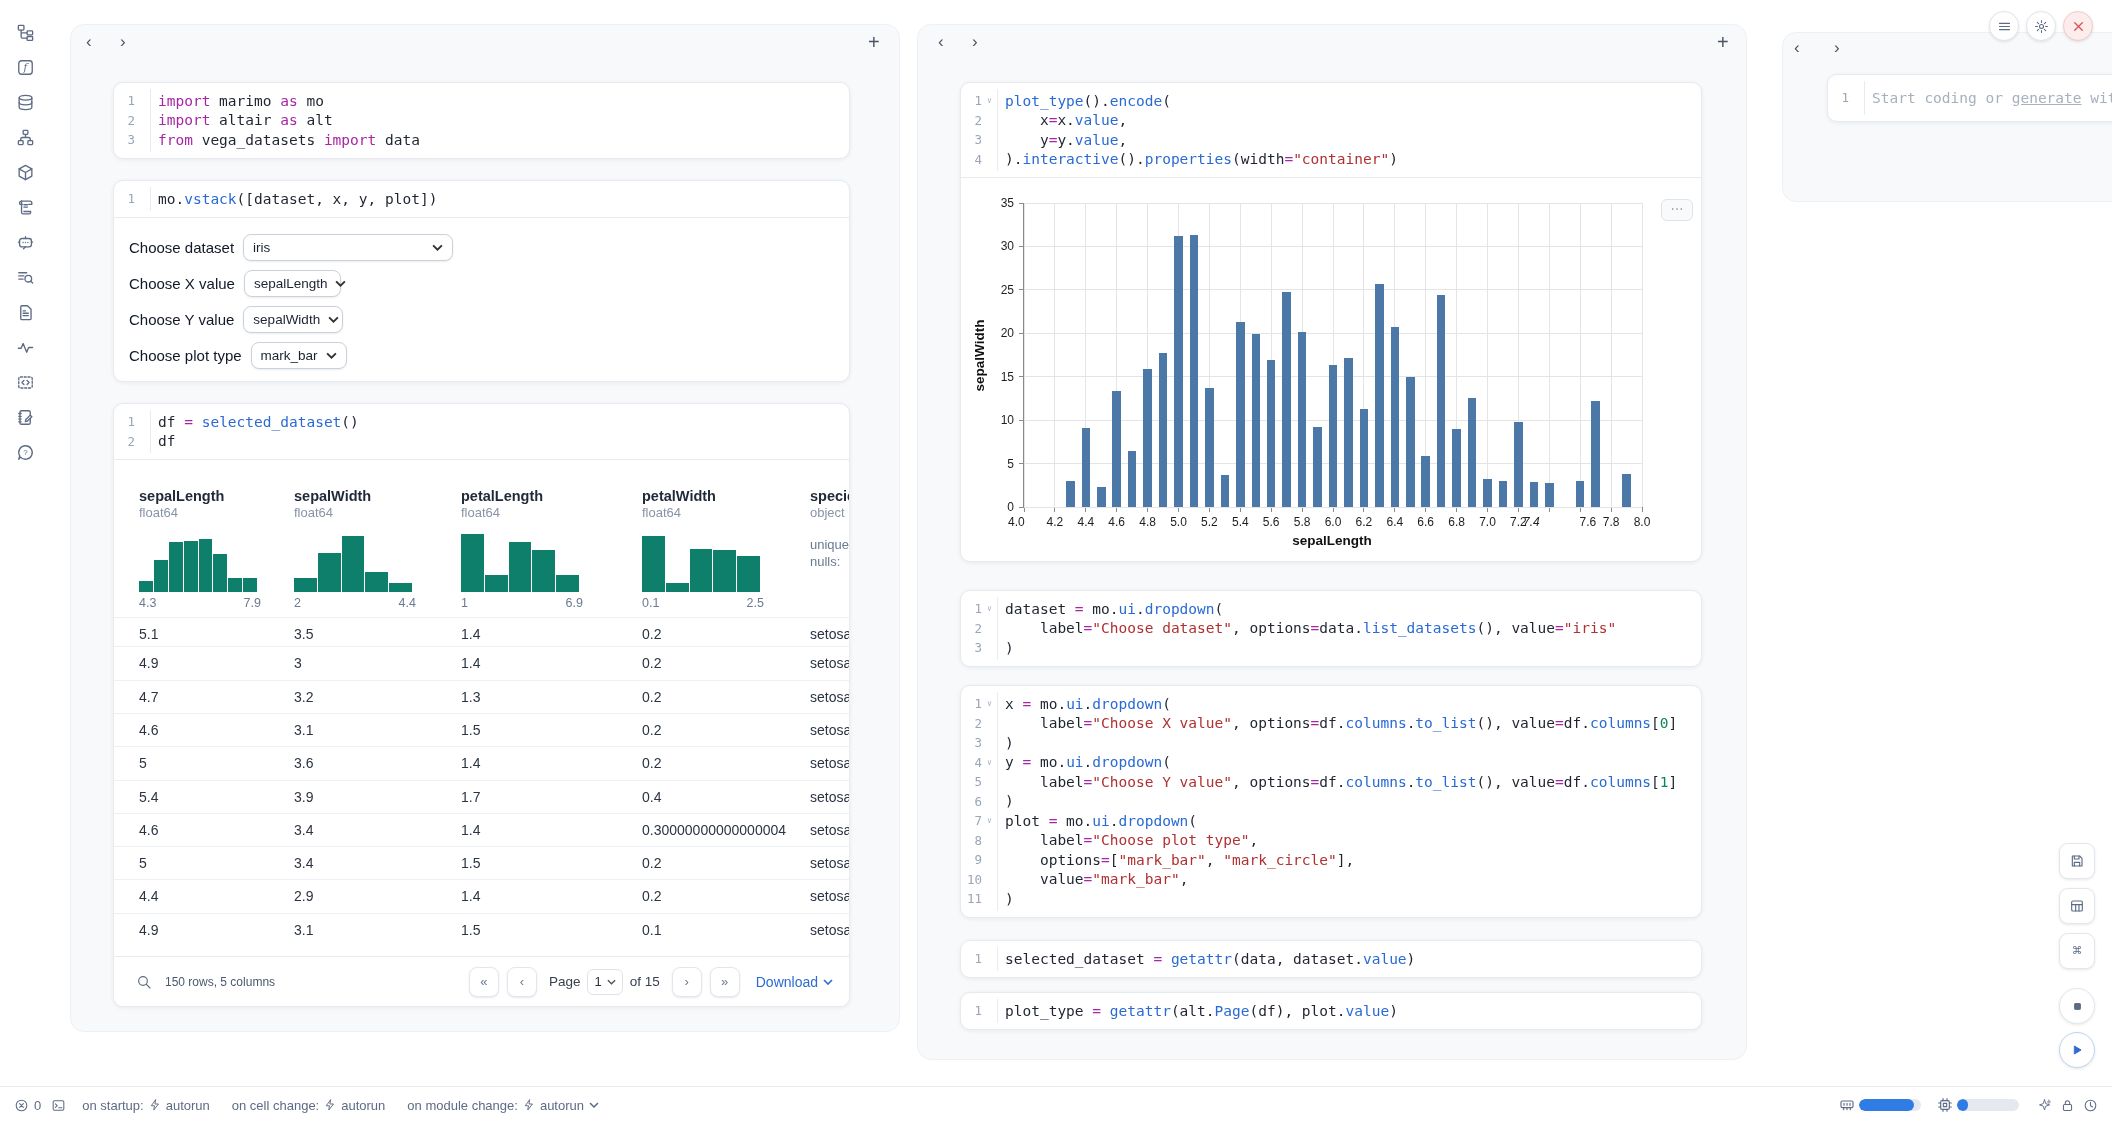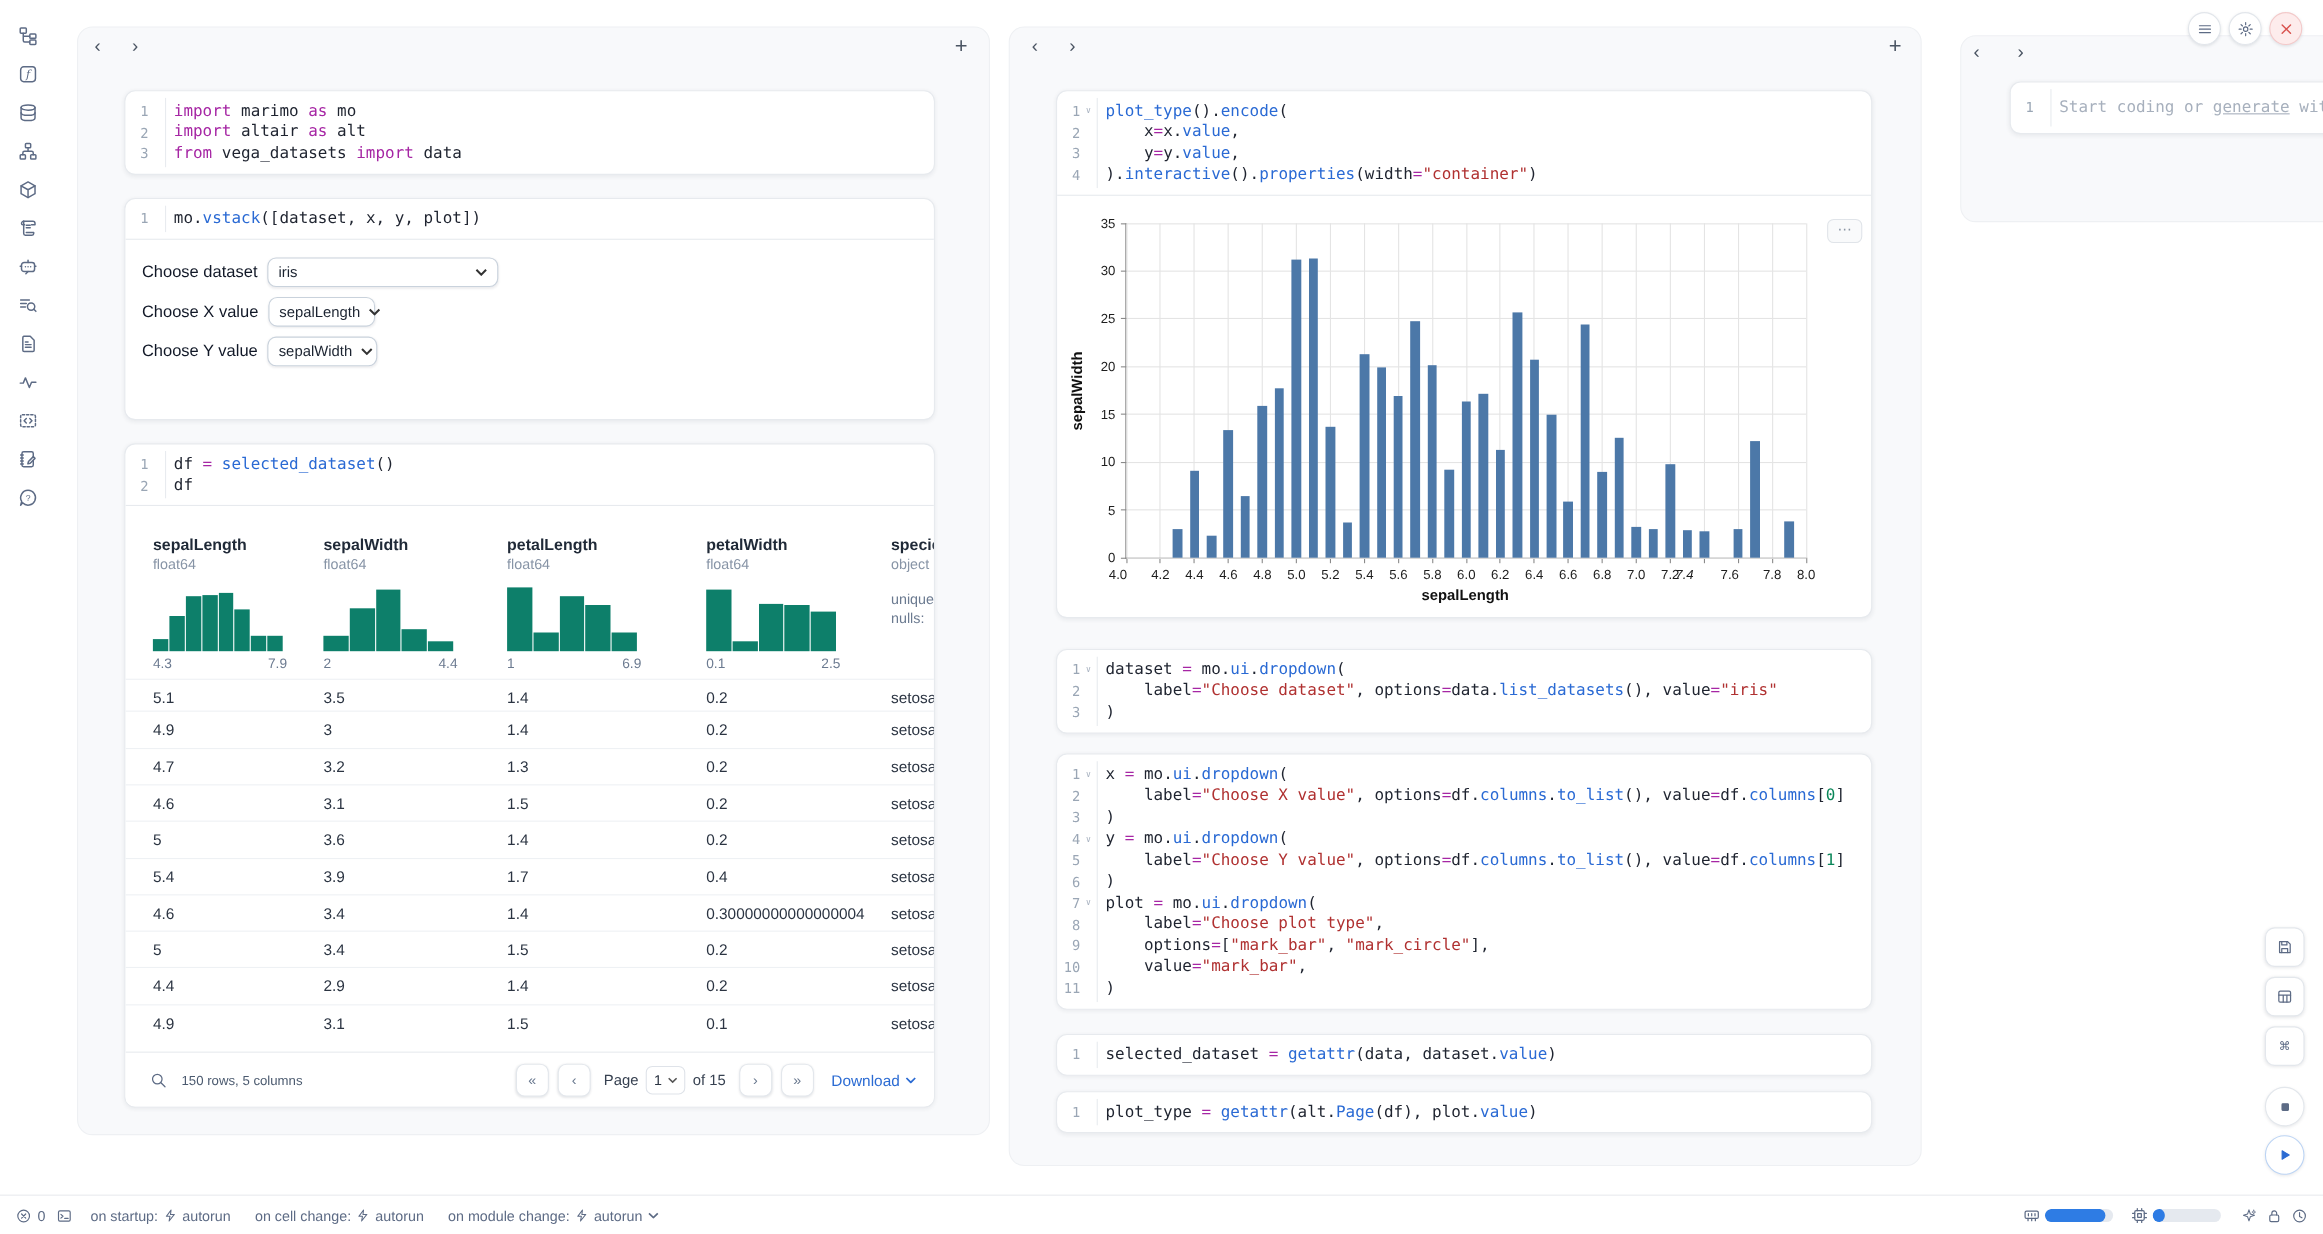--- a/index.html
+++ b/index.html
@@ -234,20 +234,29 @@
         </div>
         <div class="ctl-row">
           <span>Choose Y value</span>
           <span class="sel" style="width: 100px;">
             <span>sepalWidth</span>
             <svg width="11" height="7" viewBox="0 0 10 6">
               <path d="M1 1l4 4 4-4" fill="none" stroke="#333" stroke-width="1.7"></path>
             </svg>
           </span>
         </div>
+        <div class="ctl-row">
+          <span>Choose plot type</span>
+          <span class="sel" style="width: 96px;">
+            <span>mark_bar</span>
+            <svg width="11" height="7" viewBox="0 0 10 6">
+              <path d="M1 1l4 4 4-4" fill="none" stroke="#333" stroke-width="1.7"></path>
+            </svg>
+          </span>
+        </div>
       </div>
   </div>
 
   <div class="cell" style="left:113px;top:403px;width:735px;height:602px;">
     <div class="codelines divider">
         <div class="cl"><span class="ln">1</span><span class="fold"></span><span class="tokens"><span class="tk-p">df </span><span class="tk-k">=</span><span class="tk-p"> </span><span class="tk-f">selected_dataset</span><span class="tk-p">()</span></span></div>
         <div class="cl"><span class="ln">2</span><span class="fold"></span><span class="tokens"><span class="tk-p">df</span></span></div>
       </div>
     <div id="tbl-head" class="abs" style="left:0;top:84px;right:0;height:120px;">
         <div class="abs" style="left: 25px; top: 0px;">
@@ -482,21 +491,21 @@
           <div class="tkm" style="left:463px;top:304px;width:1px;height:5px;"></div>
           <div class="xlb" style="left:447.5px;top:312px;width:32px;text-align:center;">7.0</div>
           <div class="gl" style="left:493.90000000000003px;top:0;width:1px;height:304px;"></div>
           <div class="tkm" style="left:493.90000000000003px;top:304px;width:1px;height:5px;"></div>
           <div class="xlb" style="left:478.40000000000003px;top:312px;width:32px;text-align:center;">7.2</div>
           <div class="gl" style="left:524.8000000000001px;top:0;width:1px;height:304px;"></div>
           <div class="tkm" style="left:524.8000000000001px;top:304px;width:1px;height:5px;"></div>
           <div class="xlb" style="left:499px;top:312px;width:32px;text-align:left;font-style:italic;">7.4</div>
           <div class="gl" style="left:555.6999999999999px;top:0;width:1px;height:304px;"></div>
           <div class="tkm" style="left:555.6999999999999px;top:304px;width:1px;height:5px;"></div>
-          <div class="xlb" style="left:540.1999999999999px;top:312px;width:32px;text-align:left;">7.6</div>
+          <div class="xlb" style="left:540.1999999999999px;top:312px;width:32px;text-align:right;">7.6</div>
           <div class="gl" style="left:586.6000000000001px;top:0;width:1px;height:304px;"></div>
           <div class="tkm" style="left:586.6000000000001px;top:304px;width:1px;height:5px;"></div>
           <div class="xlb" style="left:571.1000000000001px;top:312px;width:32px;text-align:center;">7.8</div>
           <div class="gl" style="left:617.5px;top:0;width:1px;height:304px;"></div>
           <div class="tkm" style="left:617.5px;top:304px;width:1px;height:5px;"></div>
           <div class="xlb" style="left:602px;top:312px;width:32px;text-align:center;">8.0</div>
           <div class="gl" style="left:0;top:303.5px;width:618px;height:1px;"></div>
           <div class="tkm" style="left:-5px;top:303.5px;width:5px;height:1px;"></div>
           <div class="ylb" style="left:-40px;top:297px;width:30px;text-align:right;">0</div>
           <div class="gl" style="left:0;top:260.07142857142856px;width:618px;height:1px;"></div>

